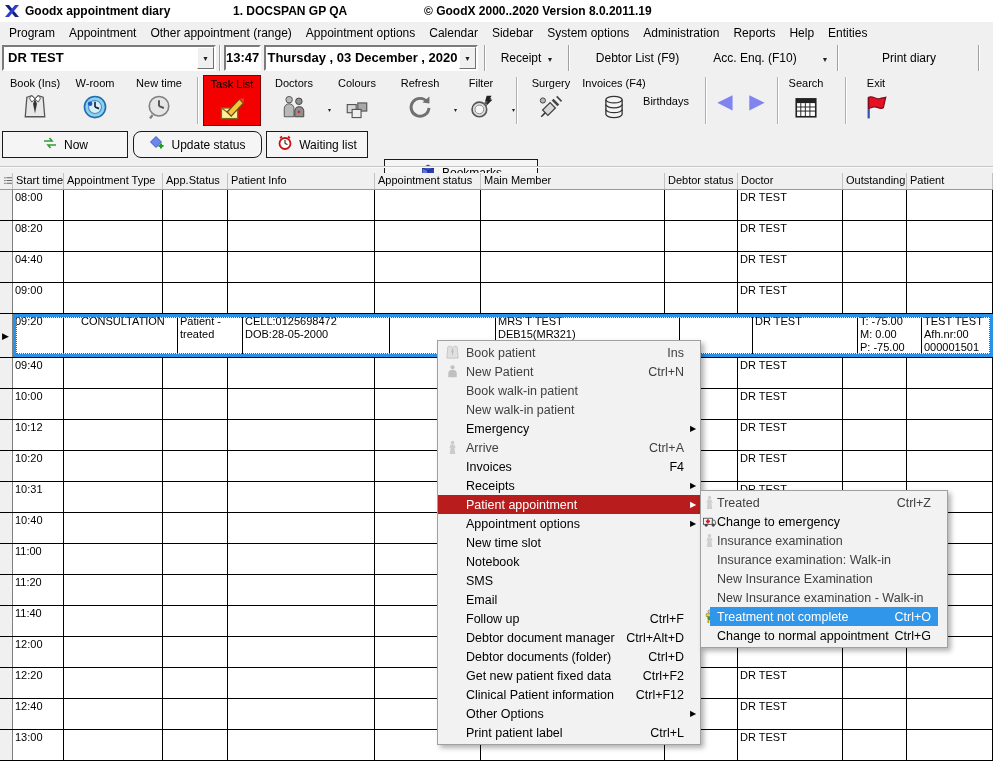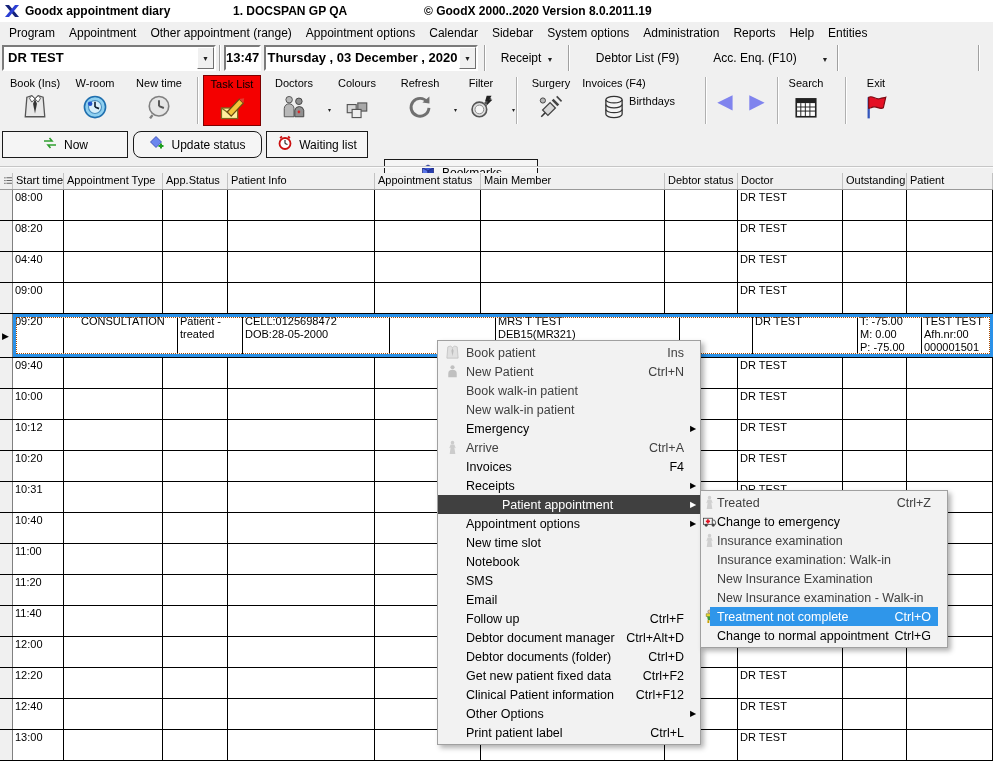--- a/index.html
+++ b/index.html
@@ -80,21 +80,21 @@
   .smenu { left:700px; top:490px; width:248px; z-index:6; }
   .mitem { height:19px; display:flex; align-items:center; position:relative; cursor:default; }
   .mitem .mic { width:28px; display:flex; justify-content:center; align-items:center; flex:0 0 28px; }
   .smenu .mitem .mic { width:16px; flex:0 0 16px; }
   .mitem .mic svg { width:15px; height:15px; }
   .mitem .mlabel { white-space:nowrap; position:relative; }
   .mitem .msc { margin-left:auto; margin-right:2px; white-space:nowrap; position:relative; }
   .mitem .marrow { width:14px; flex:0 0 14px; font-size:8px; text-align:center; position:relative; }
   .mitem.disabled { color:#404040; }
   .mitem.disabled .mic svg { opacity:.5; filter:grayscale(1); }
-  .cmenu .mitem.hl { background:#404040; color:#fff;padding-left:36px; }
+  .cmenu .mitem.hl { background:#b91c1c; color:#fff; }
   .smenu .mitem.hl { color:#fff; }
   .smenu .mitem.hl::before { content:""; position:absolute; left:9px; right:9px; top:0; bottom:0; background:#2f96ea; }
 </style>
 </head>
 <body>
 
 <div class="screen">
 
   <div class="titlebar">
     <span class="logo"><svg viewBox="0 0 16 16">
@@ -131,20 +131,21 @@
       <span class="ctext center">Thursday , 03 December , 2020</span>
       <span class="cbtn">▼</span>
     </div>
     <div class="groove" style="left:484px"></div>
     <div class="flatbtn" style="left:488px;width:78px"><span>Receipt</span><span class="dda">▼</span></div>
     <div class="groove" style="left:568px"></div>
     <div class="flatbtn" style="left:572px;width:131px"><span>Debtor List (F9)</span></div>
     <div class="flatbtn" style="left:705px;width:100px"><span>Acc. Enq. (F10)</span></div>
     <div class="flatbtn" style="left:815px;width:20px"><span class="dda" style="margin-left:0">▼</span></div>
     <div class="groove" style="left:837px"></div>
+    <div class="flatbtn" style="left:841px;width:136px"><span>Print diary</span></div>
     <div class="groove" style="left:978px"></div>
   </div>
 
   <div class="toolbar2" id="toolbar2">
       <div class="tbtn" style="left: 6px; width: 58px;">
         <div class="lbl">Book (Ins)</div>
         <div class="ico">
           <svg viewBox="0 0 16 16">
             <path d="M3 2 L6 1 L8 3 L10 1 L13 2 L14 14 L2 14 Z" fill="#e8e8e8" stroke="#555" stroke-width="0.8"></path>
             <path d="M8 3 L6.8 6 L8 12 L9.2 6 Z" fill="#333"></path>
@@ -244,21 +245,21 @@
       <div class="tbtn" style="left: 581px; width: 66px;">
         <div class="lbl">Invoices (F4)</div>
         <div class="ico">
           <svg viewBox="0 0 16 16">
             <path d="M3 3.5 V12.5 a5 2 0 0 0 10 0 V3.5" fill="#f4f4f4" stroke="#333" stroke-width="0.8"></path>
             <ellipse cx="8" cy="3.5" rx="5" ry="2" fill="#f4f4f4" stroke="#333" stroke-width="0.8"></ellipse>
             <path d="M3 6.5 a5 2 0 0 0 10 0 M3 9.5 a5 2 0 0 0 10 0" fill="none" stroke="#333" stroke-width="0.8"></path>
           </svg>
         </div>
       </div>
-      <div class="tbtn mid" style="left: 626px; width: 52px;">
+      <div class="tbtn mid" style="left: 640px; width: 52px;">
         <div class="lbl">Birthdays</div>
       </div>
       <div class="tbtn mid" style="left: 710px; width: 30px;">
         <div class="ico">
           <span class="glyph">◀</span>
         </div>
       </div>
       <div class="tbtn mid" style="left: 742px; width: 30px;">
         <div class="ico">
           <span class="glyph">▶</span>

